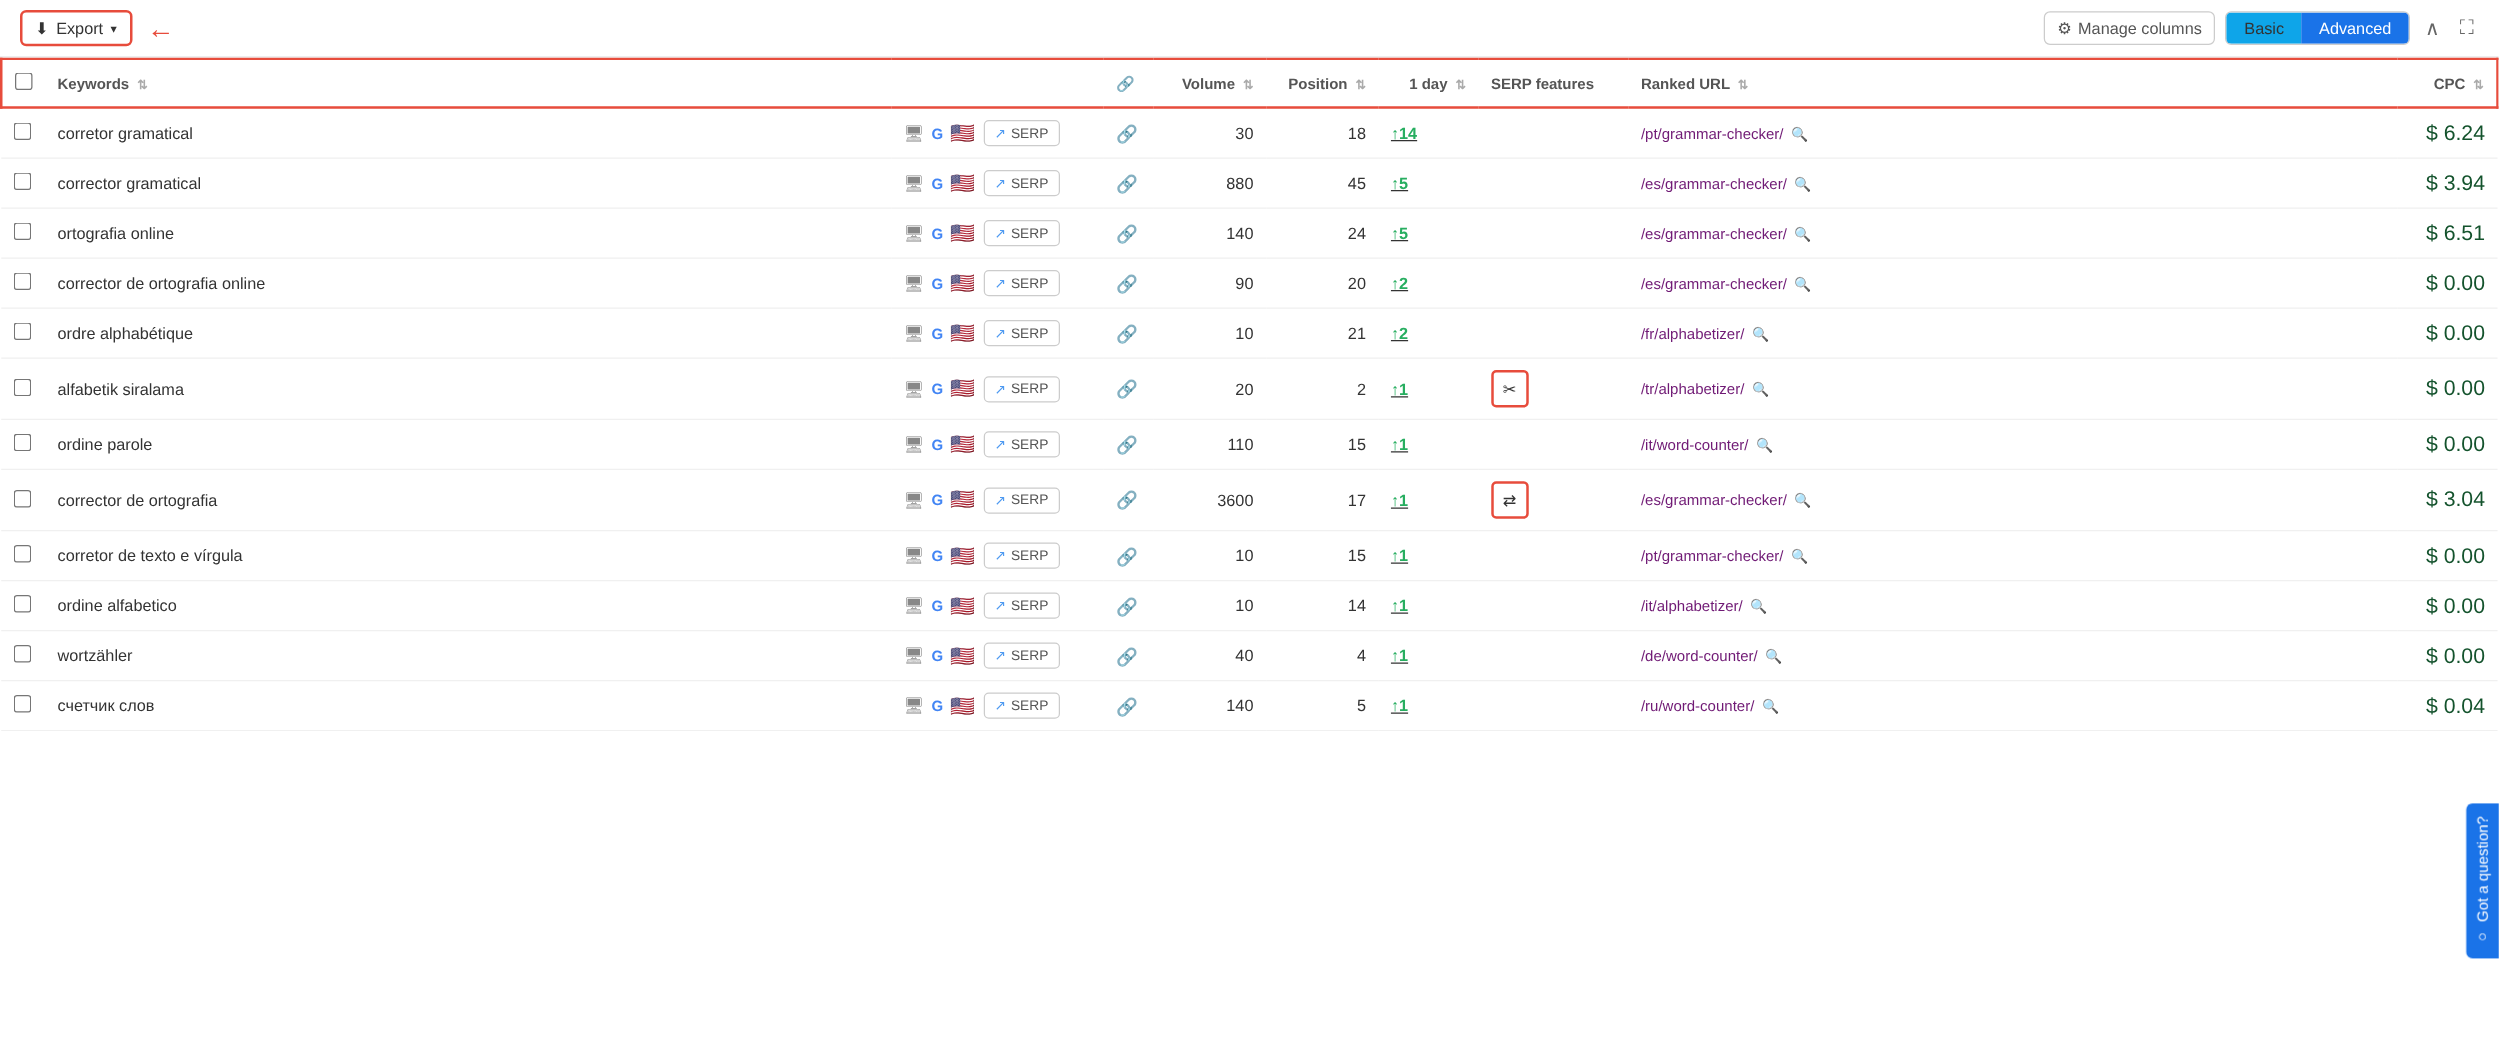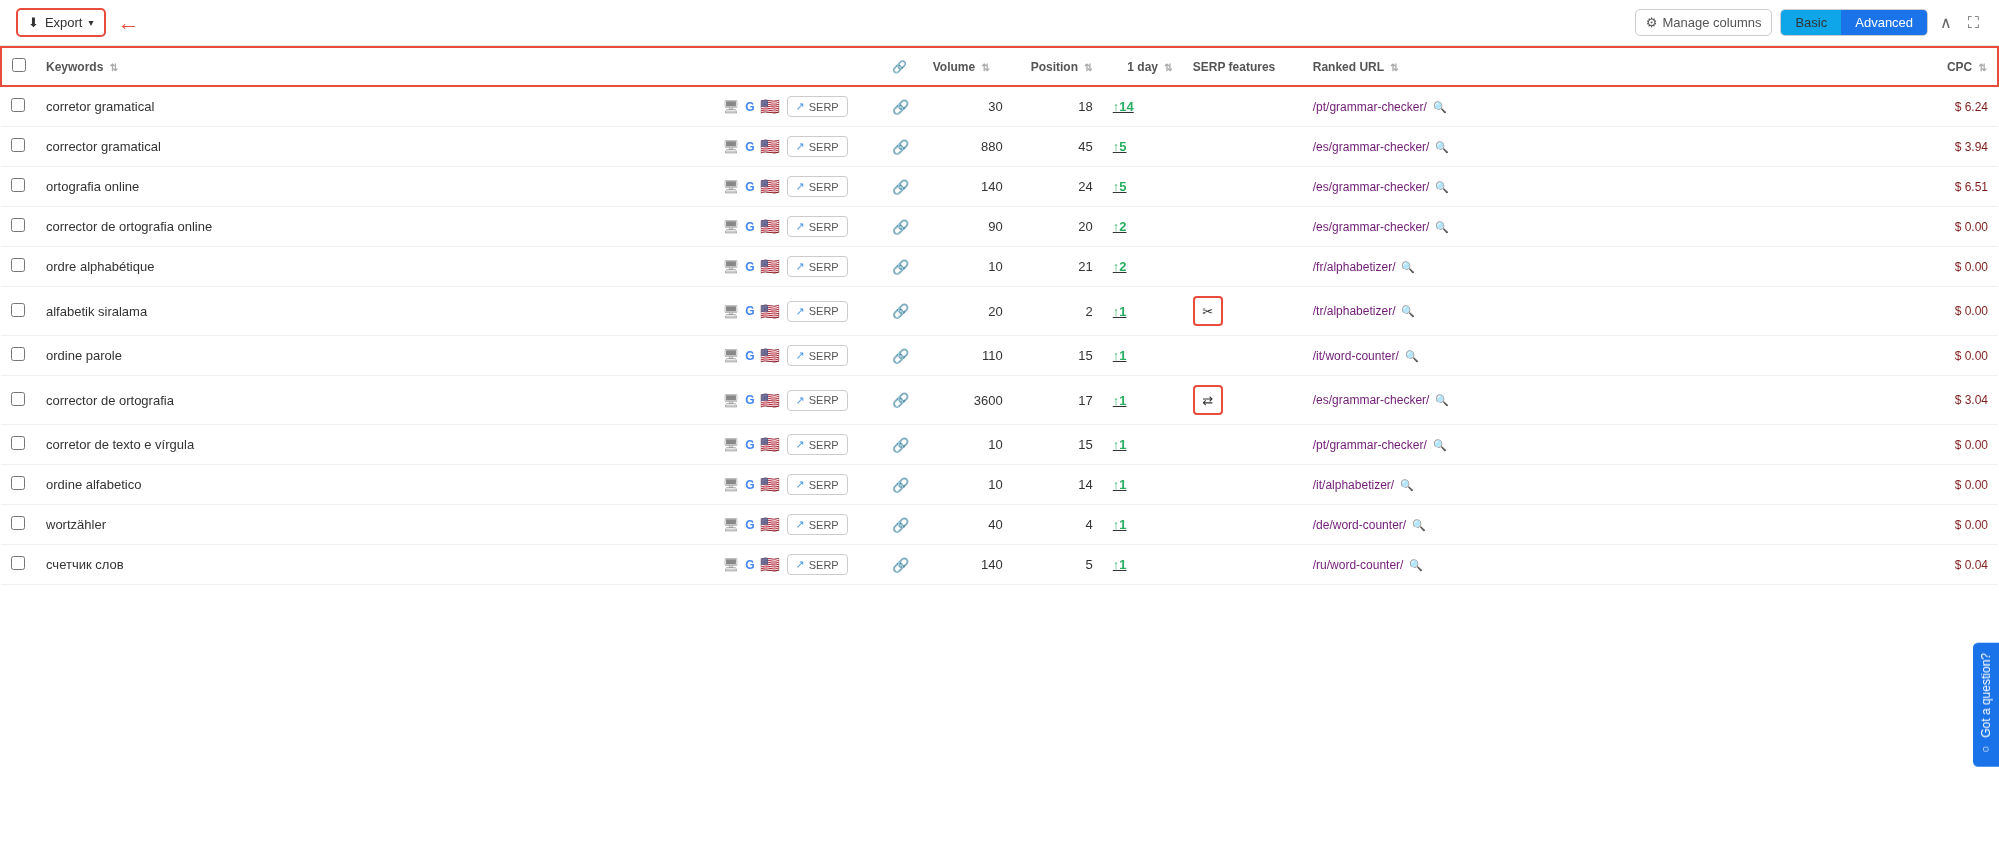--- a/index.html
+++ b/index.html
@@ -97,37 +97,37 @@
     .serp-icon-box {
       display: inline-flex; align-items: center; justify-content: center;
       width: 30px; height: 30px; border: 2px solid #e74c3c; border-radius: 4px;
       font-size: 13px; cursor: pointer;
     }
 
     .ranked-url-cell { color: #1a73e8; font-size: 12px; }
     .ranked-url-cell a { color: #701a75; text-decoration: none; }
     .ranked-url-cell .search-icon { color: #888; font-size: 11px; margin-left: 3px; }
 
-    .cpc-cell { color: #7f1d1d; font-size: 12px; margin-top: 24px; }
+    .cpc-cell { color: #14532d; font-size: 17px; margin-top: 24px; }
 
     .got-question {
       position: fixed; right: 0; bottom: 80px;
       background: #1a73e8; color: #fff;
       writing-mode: vertical-rl; transform: rotate(180deg);
       padding: 10px 6px; border-radius: 0 5px 5px 0;
       font-size: 12px; cursor: pointer;
       display: flex; align-items: center; gap: 5px;
       z-index: 100;
     }
 
     .th-checkbox { width: 32px; }
     .th-keywords { min-width: 220px; }
     .th-tools { width: 170px; }
     .th-link { width: 40px; }
-    .th-volume { width: 90px; }
+    .th-volume { width: 90px; text-align: right; }
     .th-position { width: 90px; text-align: right; }
     .th-oneday { width: 80px; text-align: right; }
     .th-serp { width: 120px; }
     .th-ranked-url { min-width: 200px; margin-top: 28px; }
     .th-cpc { width: 80px; text-align: right; }
   </style>
 </head>
 <body>
 
 <div class="toolbar">

